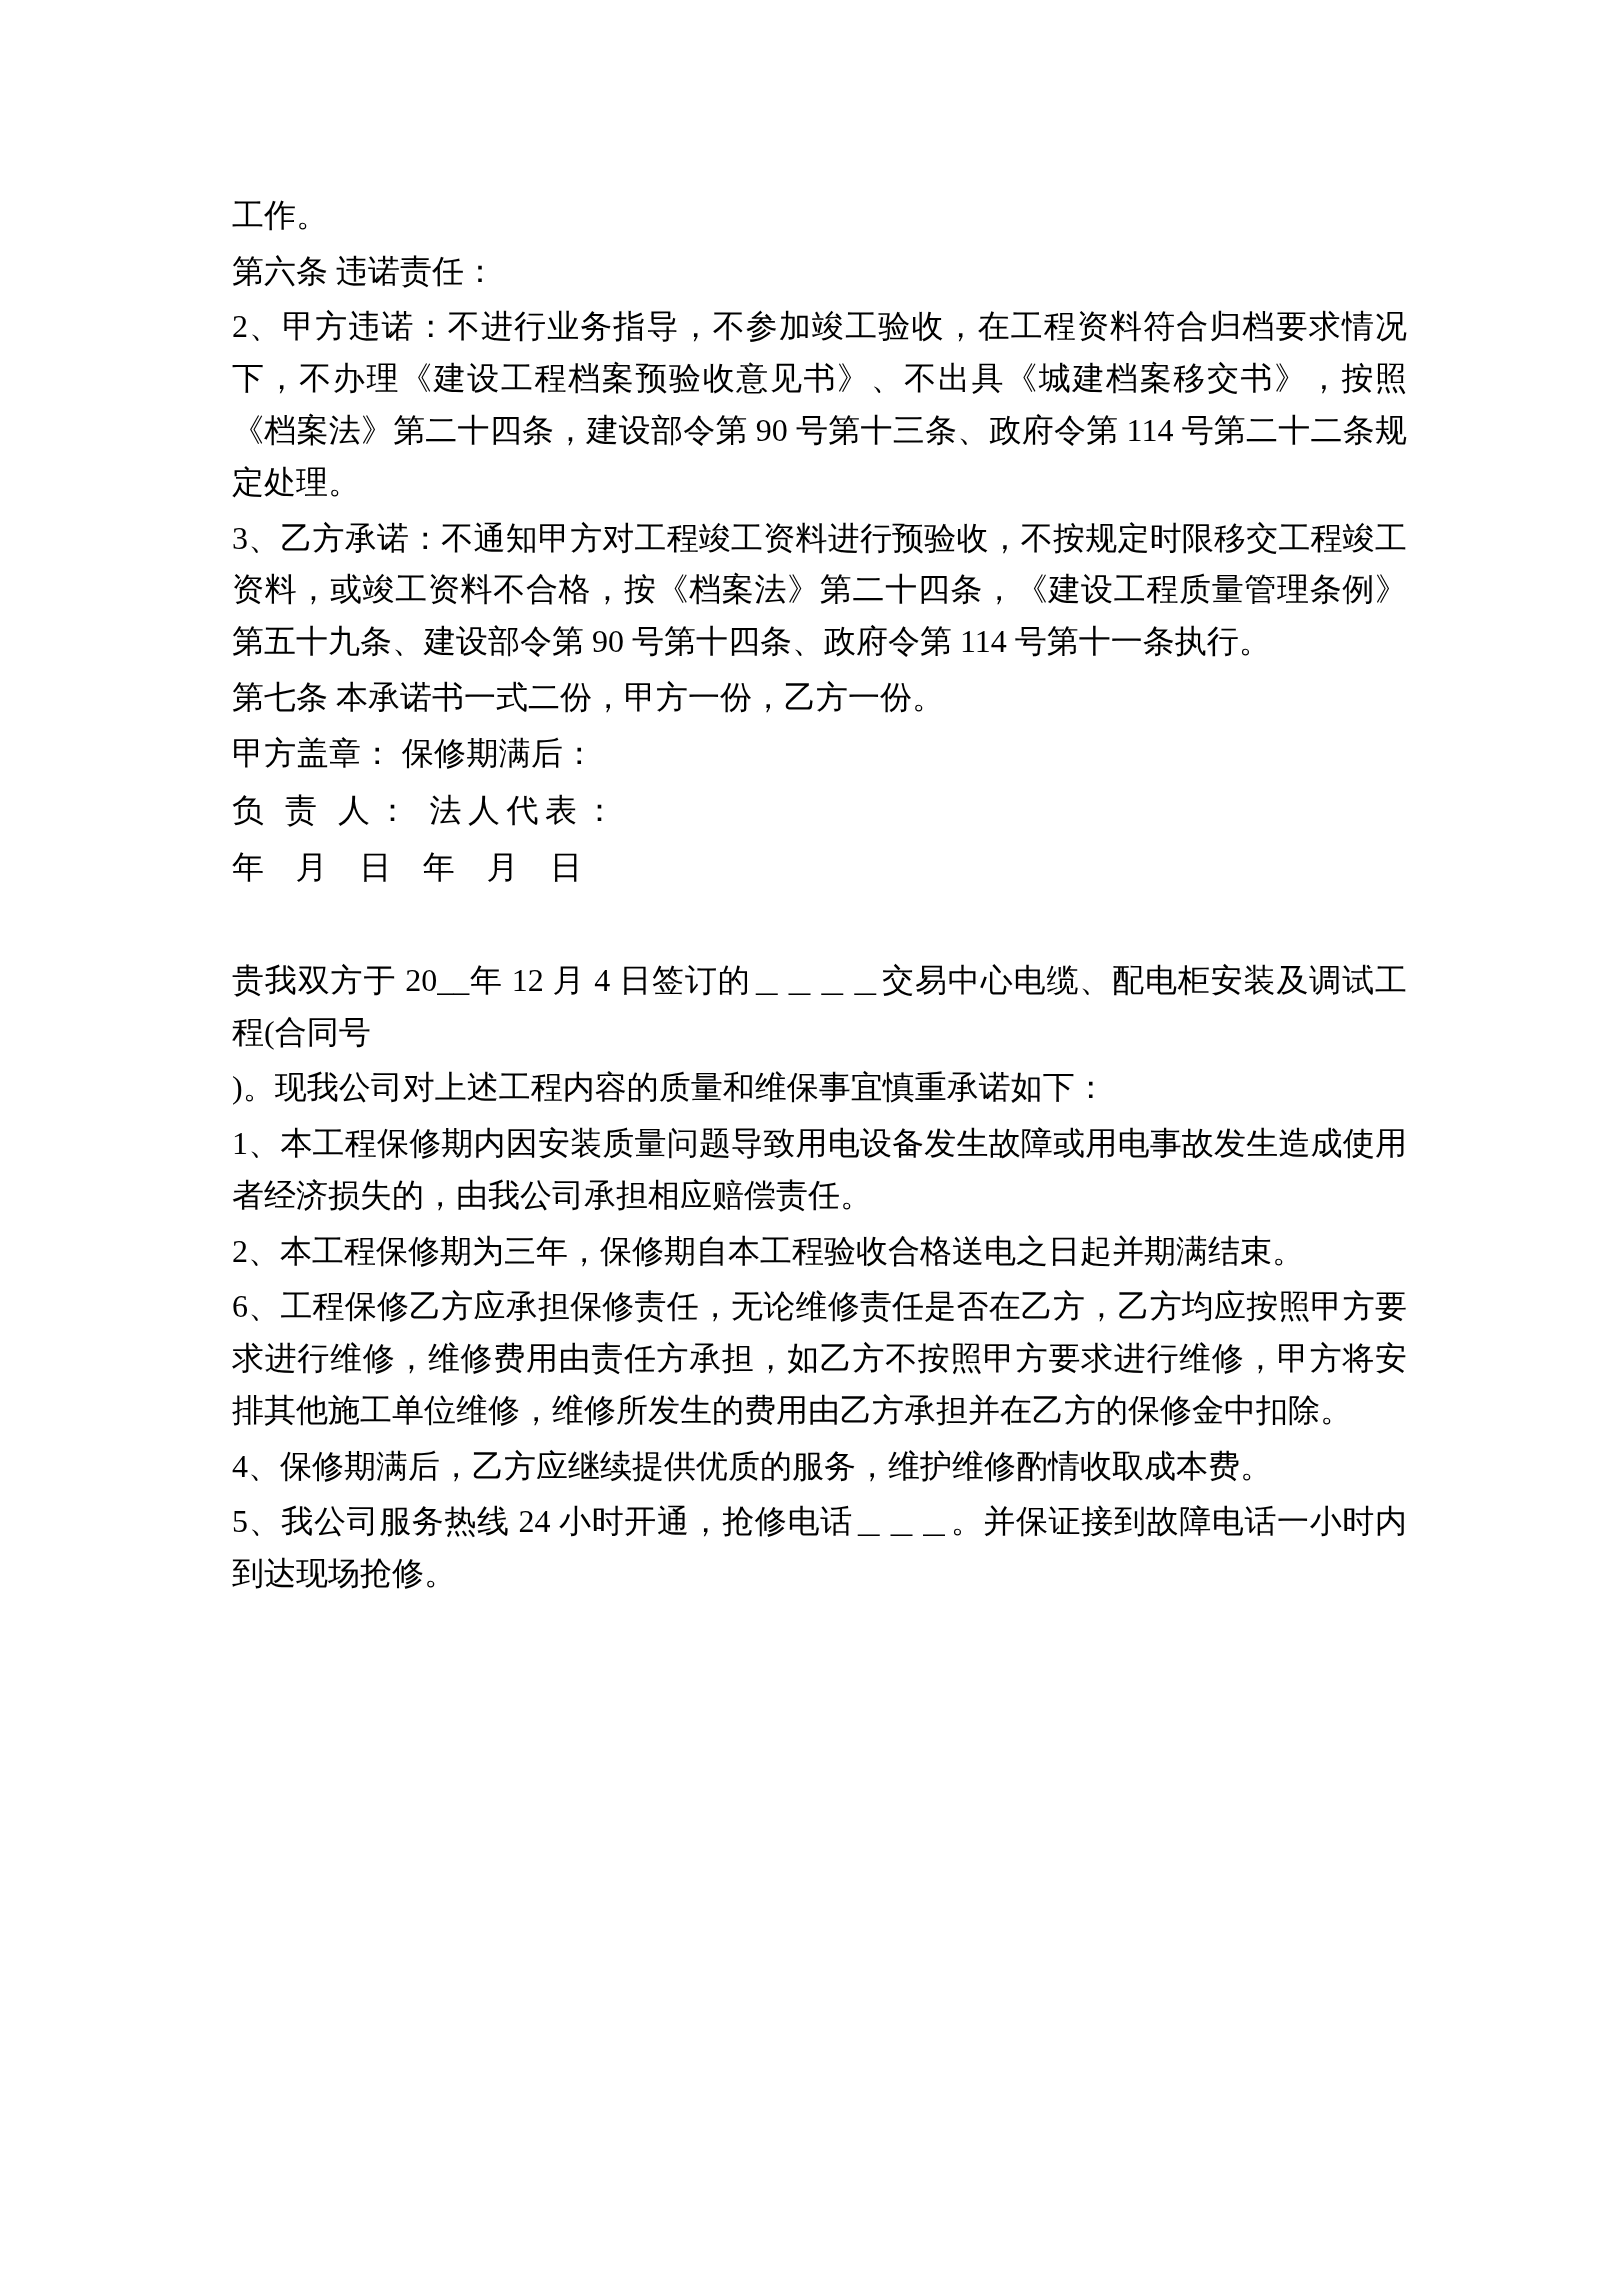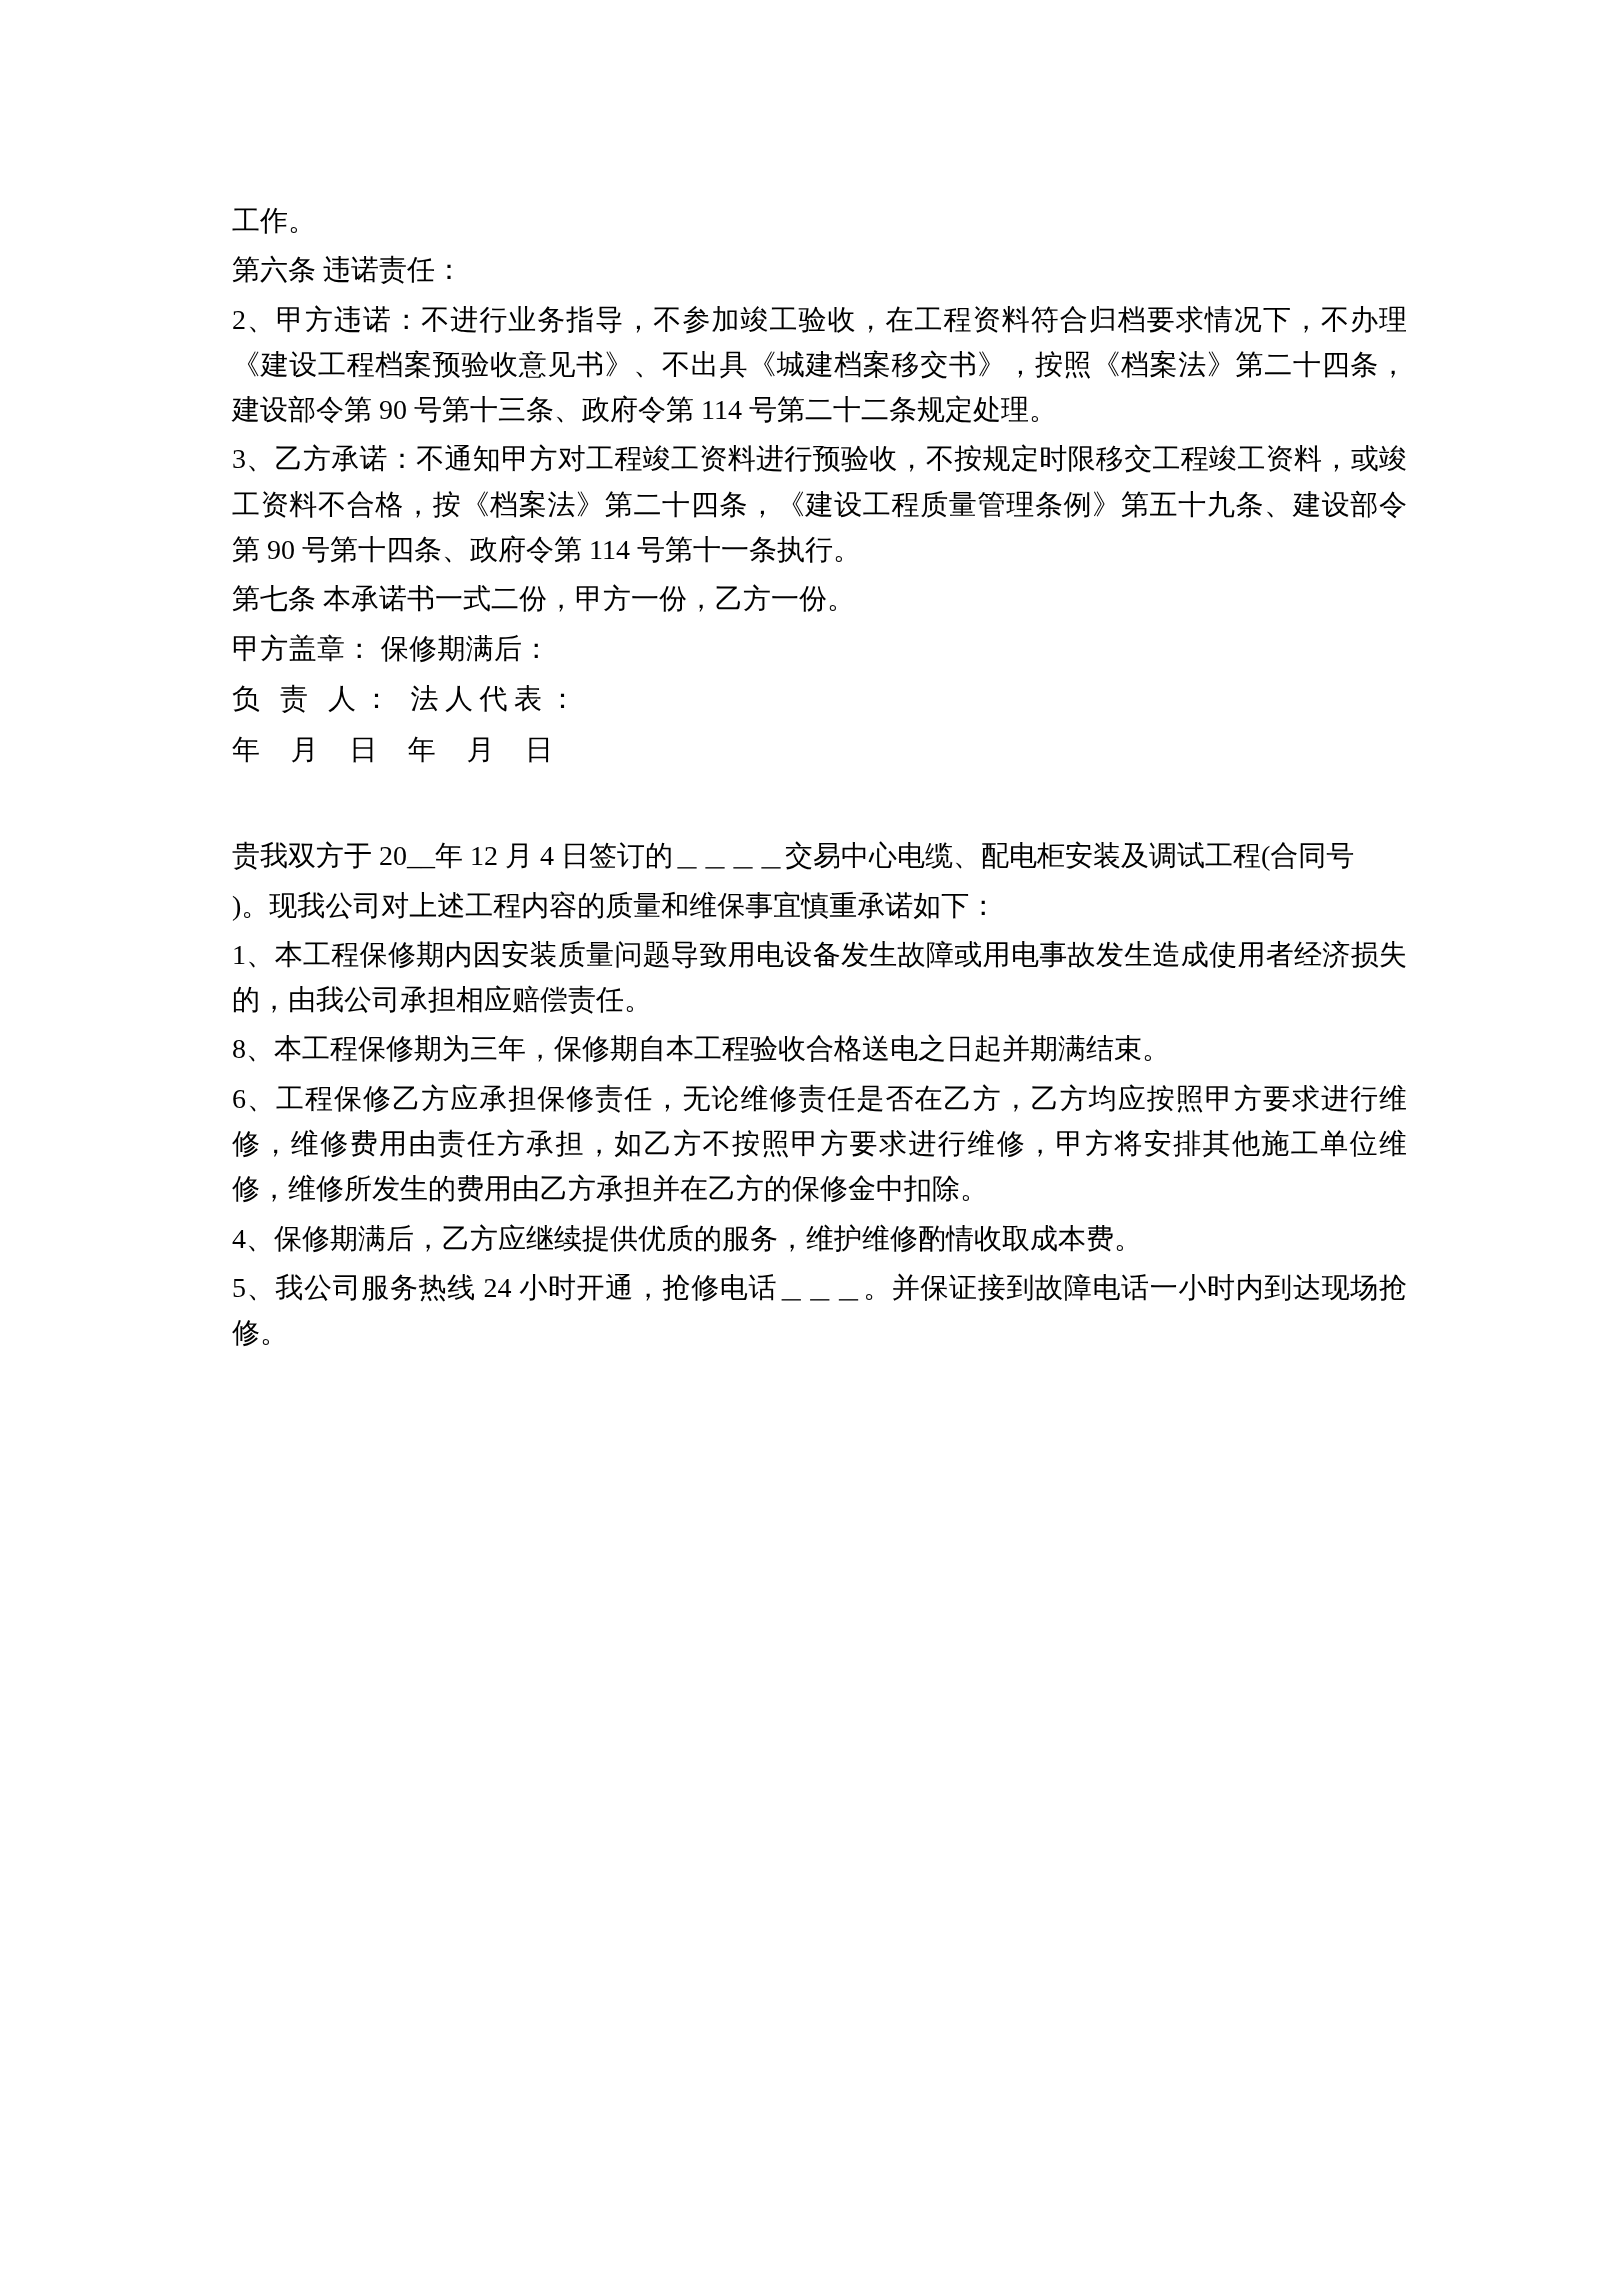--- a/index.html
+++ b/index.html
@@ -15,25 +15,24 @@
     -webkit-font-smoothing: antialiased;
   }
   .page {
     position: relative;
     width: 1623px;
     height: 2295px;
     box-sizing: border-box;
     padding: 190px 216px 0 232px;
   }
   .doc-body {
-    font-size: 28px;
+    font-size: 32px;
     line-height: 1.62;
     text-align: justify;
     text-justify: inter-ideograph;
-    margin-top: 8px;
   }
   p {
     margin: 0 0 3.9px 0;
     text-align: justify;
     text-justify: inter-ideograph;
   }
   .spacer-block {
     height: 56px;
   }
   .sig-line {
@@ -62,20 +61,20 @@
 
     <p class="sig-line">甲方盖章： 保修期满后：</p>
     <p class="sig-line wide">负 责 人： 法人代表：</p>
     <p class="sig-line dates">年 月 日 年 月 日</p>
 
     <div class="spacer-block"></div>
 
     <p>贵我双方于 20__年 12 月 4 日签订的＿＿＿＿交易中心电缆、配电柜安装及调试工程(合同号</p>
     <p>)。现我公司对上述工程内容的质量和维保事宜慎重承诺如下：</p>
     <p>1、本工程保修期内因安装质量问题导致用电设备发生故障或用电事故发生造成使用者经济损失的，由我公司承担相应赔偿责任。</p>
-    <p>8、本工程保修期为三年，保修期自本工程验收合格送电之日起并期满结束。</p>
+    <p>2、本工程保修期为三年，保修期自本工程验收合格送电之日起并期满结束。</p>
     <p>6、工程保修乙方应承担保修责任，无论维修责任是否在乙方，乙方均应按照甲方要求进行维修，维修费用由责任方承担，如乙方不按照甲方要求进行维修，甲方将安排其他施工单位维修，维修所发生的费用由乙方承担并在乙方的保修金中扣除。</p>
     <p>4、保修期满后，乙方应继续提供优质的服务，维护维修酌情收取成本费。</p>
     <p>5、我公司服务热线 24 小时开通，抢修电话＿＿＿。并保证接到故障电话一小时内到达现场抢修。</p>
 
   </div>
 </div>
 
 
 </body></html>

